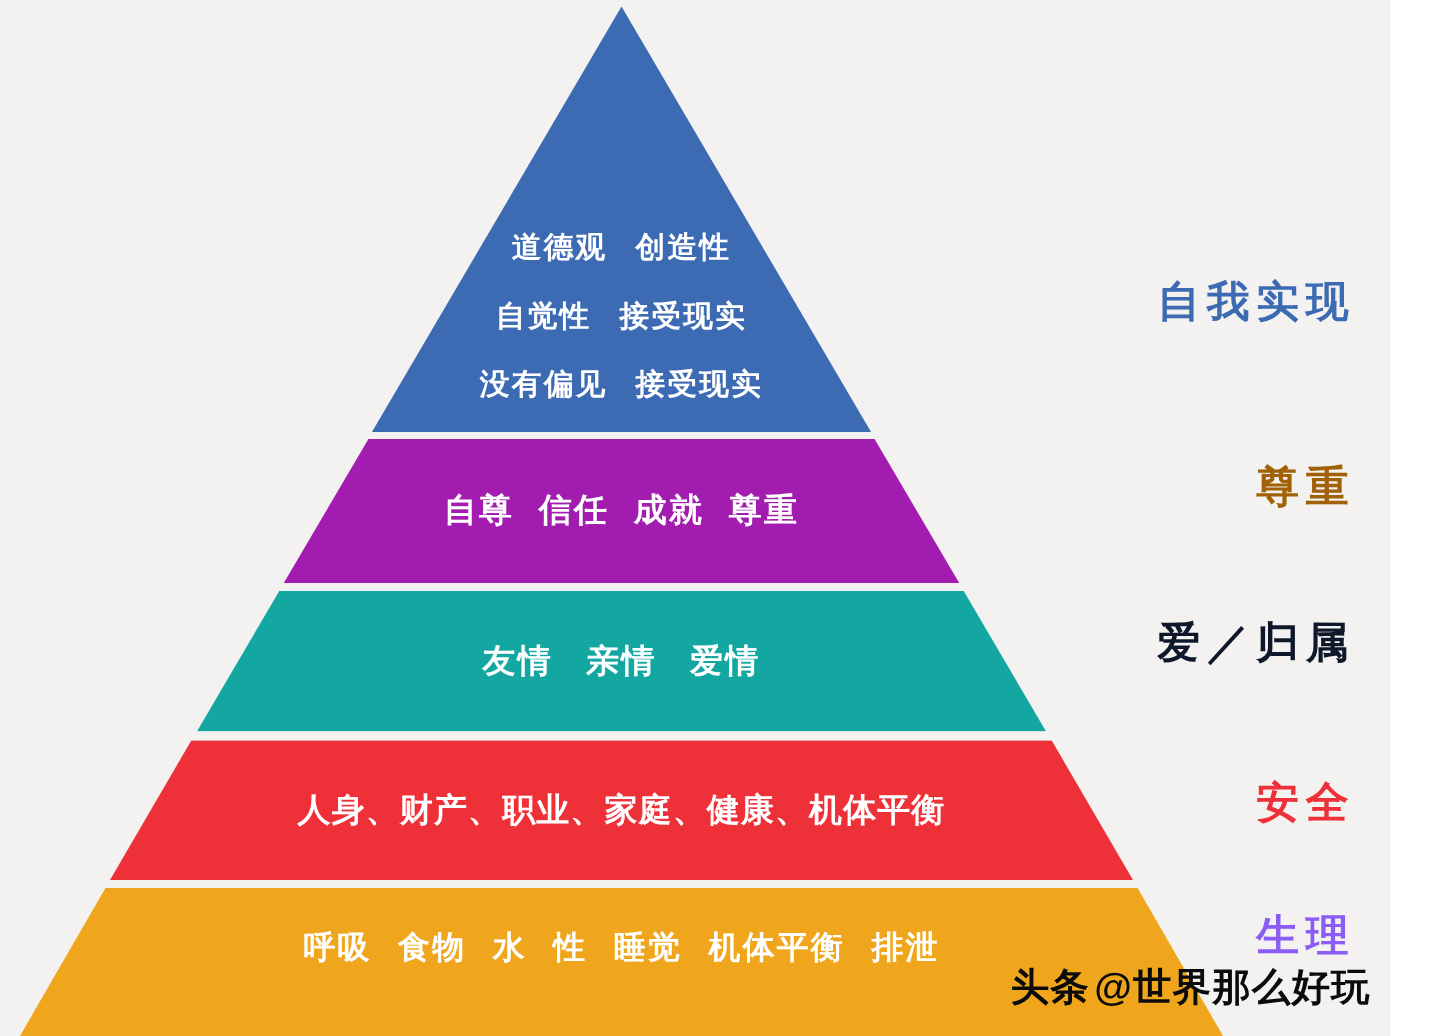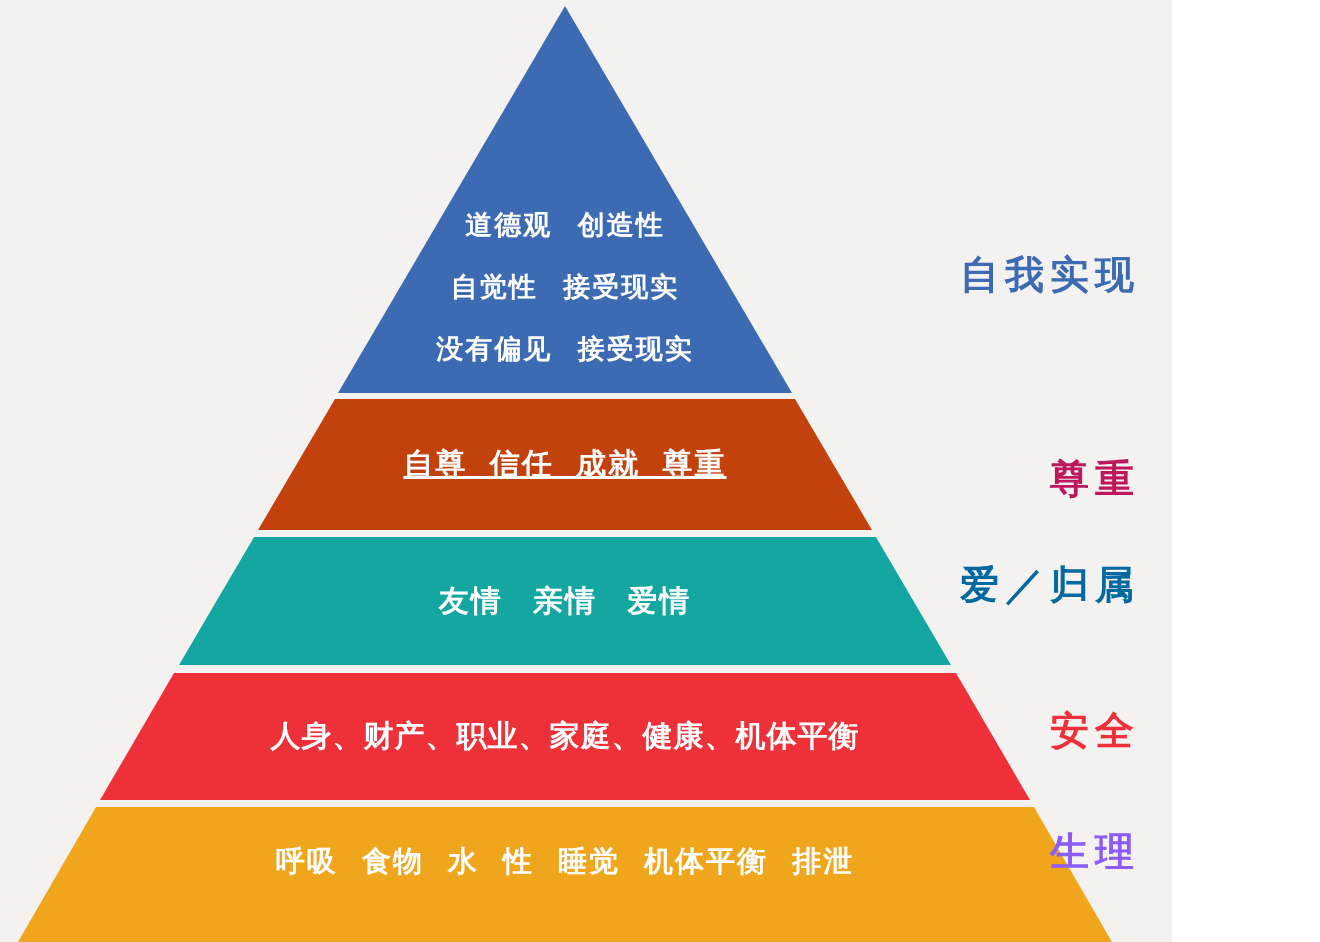--- a/index.html
+++ b/index.html
@@ -2,21 +2,21 @@
 <html><head>
 <meta charset="utf-8">
 <style>
   html, body {
     margin: 0;
     padding: 0;
     font-family: "Liberation Sans", "DejaVu Sans", sans-serif;
   }
   .stage {
     position: relative;
-    width: 1172px;
+    width: 1264px;
     height: 942px;
     background: #f3f2f0;
     overflow: hidden;
   }
   
   .level {
     position: absolute;
     color: #ffffff;
     font-weight: bold;
   }
@@ -102,40 +102,43 @@
 <div class="stage">
 
   <div class="level level-1" style="background-color: rgb(60, 107, 179);">
     <div class="lines">
       <div class="line-sm">道德观 创造性</div>
       <div class="line-sm">自觉性 接受现实</div>
       <div class="line-sm">没有偏见 接受现实</div>
     </div>
   </div>
 
-  <div class="level level-2" style="background-color: #c2410c; text-decoration: underline;">
+  <div class="level level-2" style="background-color: #a21caf;">
     <div class="line-md">自尊 信任 成就 尊重</div>
   </div>
 
   <div class="level level-3" style="background-color: rgb(20, 167, 161);">
     <div class="line-md line-love">友情 亲情 爱情</div>
   </div>
 
   <div class="level level-4" style="background-color: rgb(238, 49, 56);">
     <div class="line-md line-safety">人身、财产、职业、家庭、健康、机体平衡</div>
   </div>
 
   <div class="level level-5" style="background-color: rgb(240, 166, 28);">
     <div class="line-md line-phys">呼吸 食物 水 性 睡觉 机体平衡 排泄</div>
   </div>
 
   <div class="side-label side-label-1" style="color: rgb(60, 107, 179);">自我实现</div>
 
-  <div class="side-label side-label-2" style="color: #be185d; margin-top: 36px;">尊重</div>
+  <div class="side-label side-label-2" style="color: #a16207;">尊重</div>
 
-  <div class="side-label side-label-3" style="color: #0369a1; font-family: Liberation Serif, serif;">爱／归属</div>
+  <div class="side-label side-label-3" style="color: #0f172a; font-family: Liberation Serif, serif;">爱／归属</div>
 
   <div class="side-label side-label-4" style="color: rgb(238, 49, 56);">安全</div>
 
   <div class="side-label side-label-5" style="color: #8b5cf6;">生理</div>
 
+  <div class="watermark">
+    <span class="brand">头条</span><span>@世界那么好玩</span>
+  </div>
 
 </div>
 
 </body></html>

